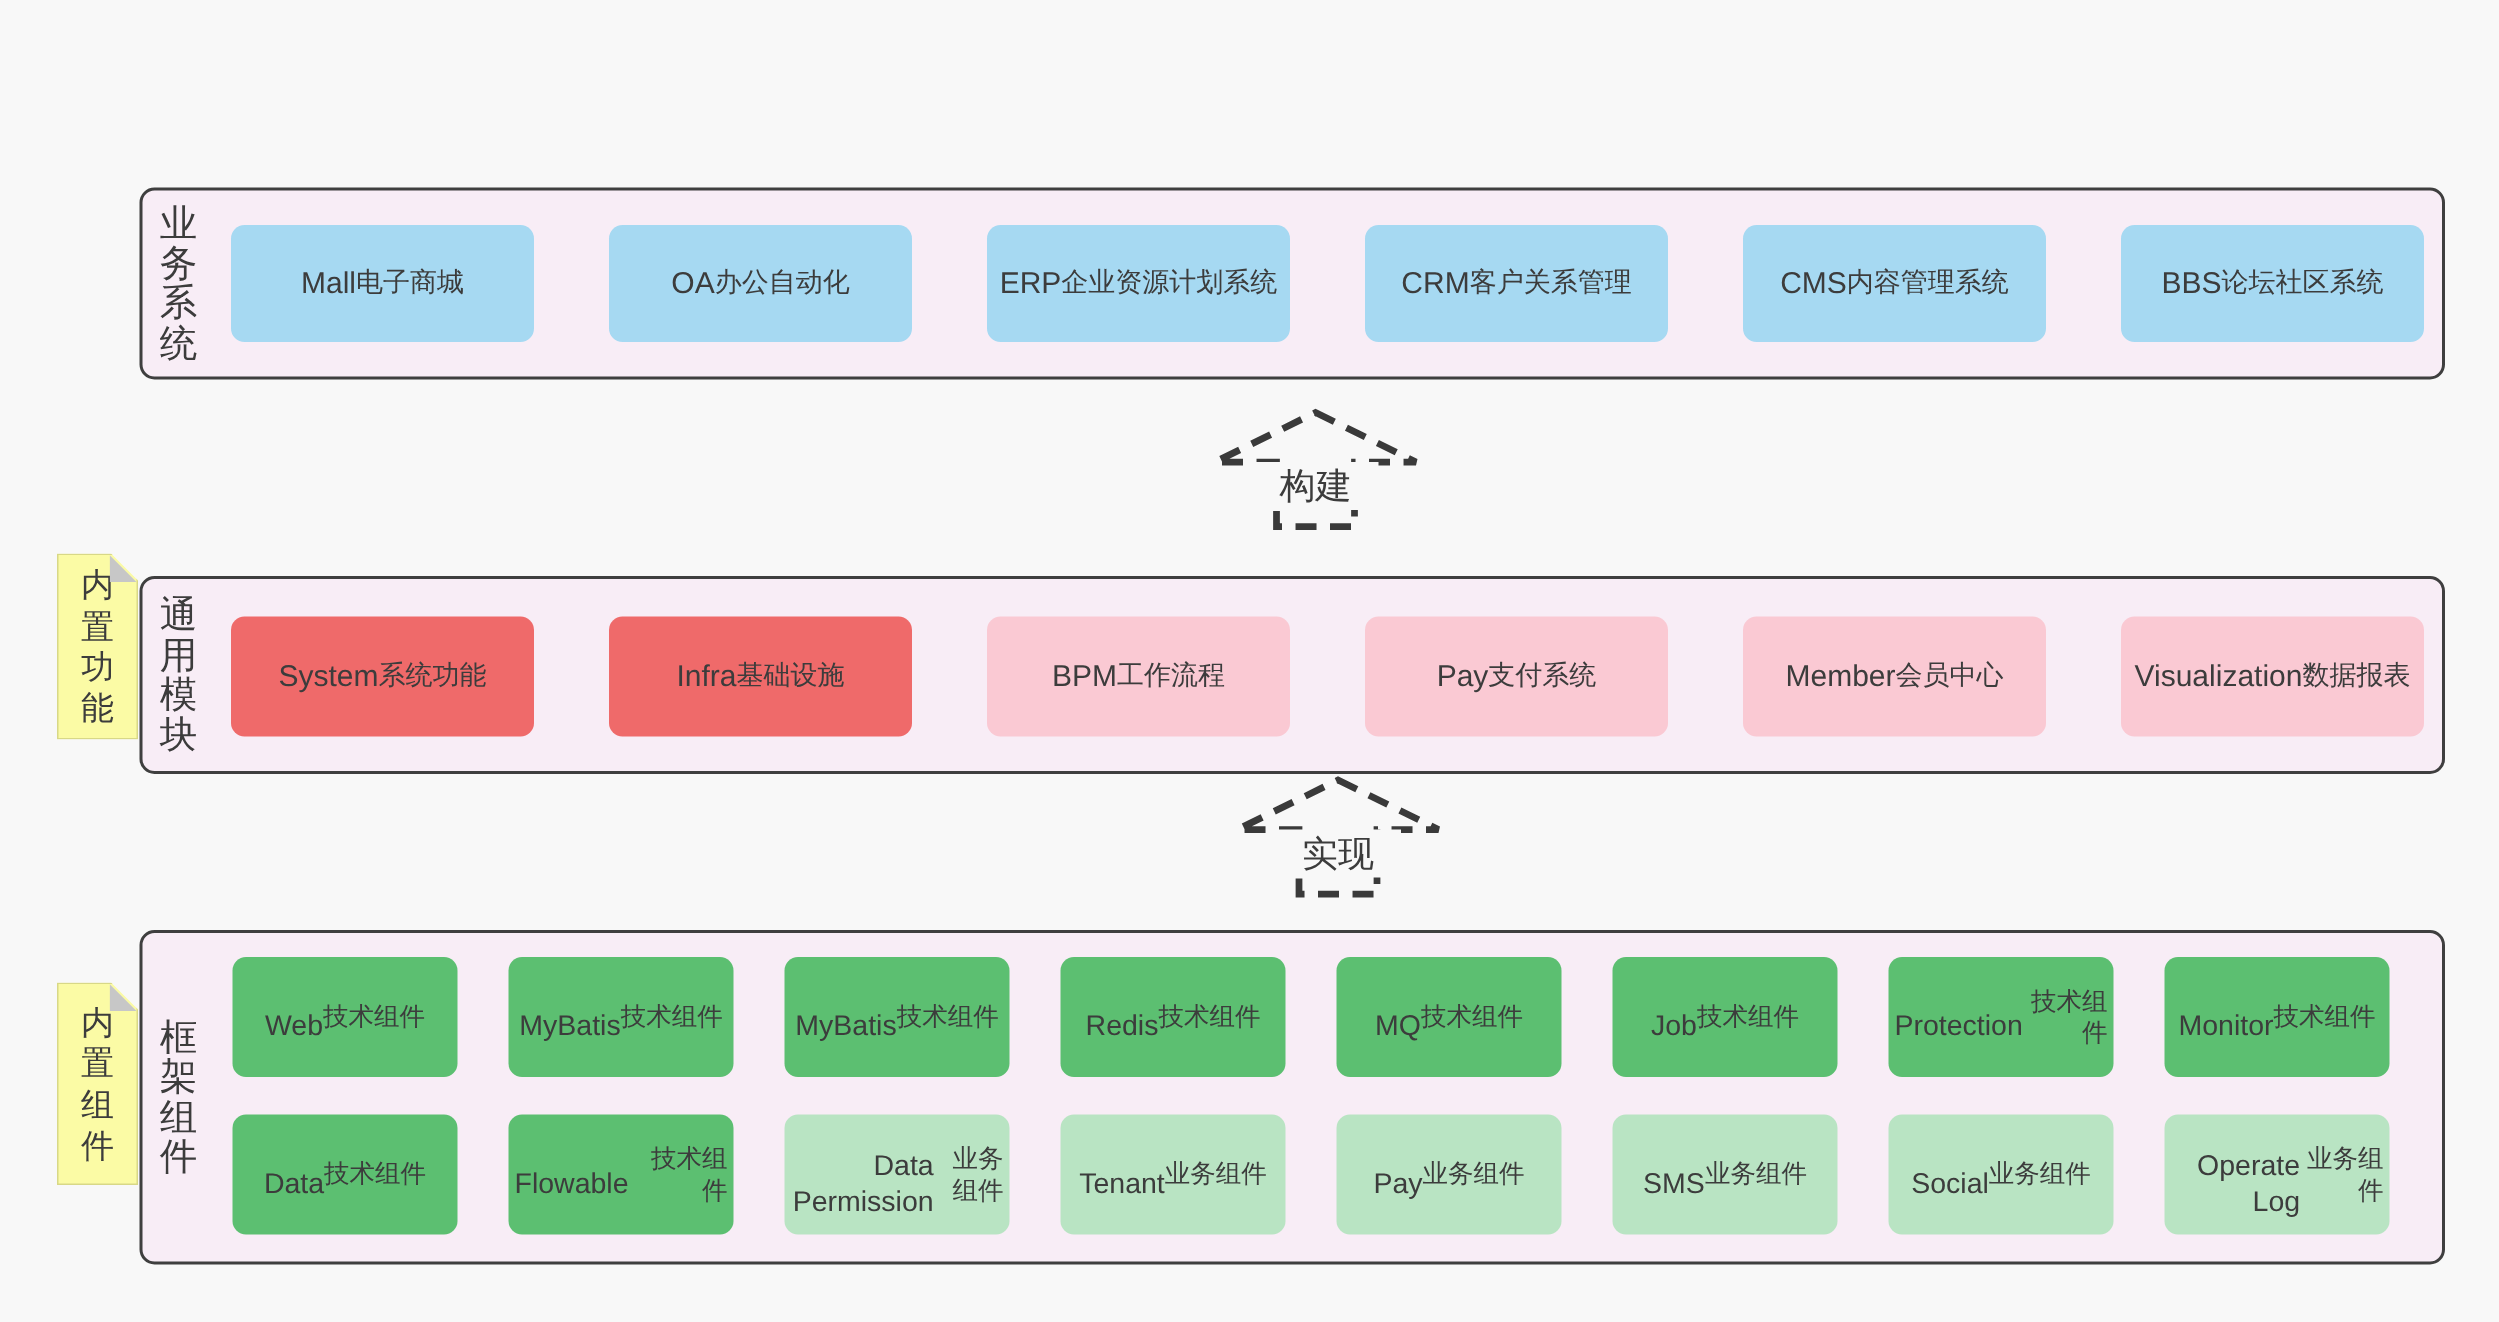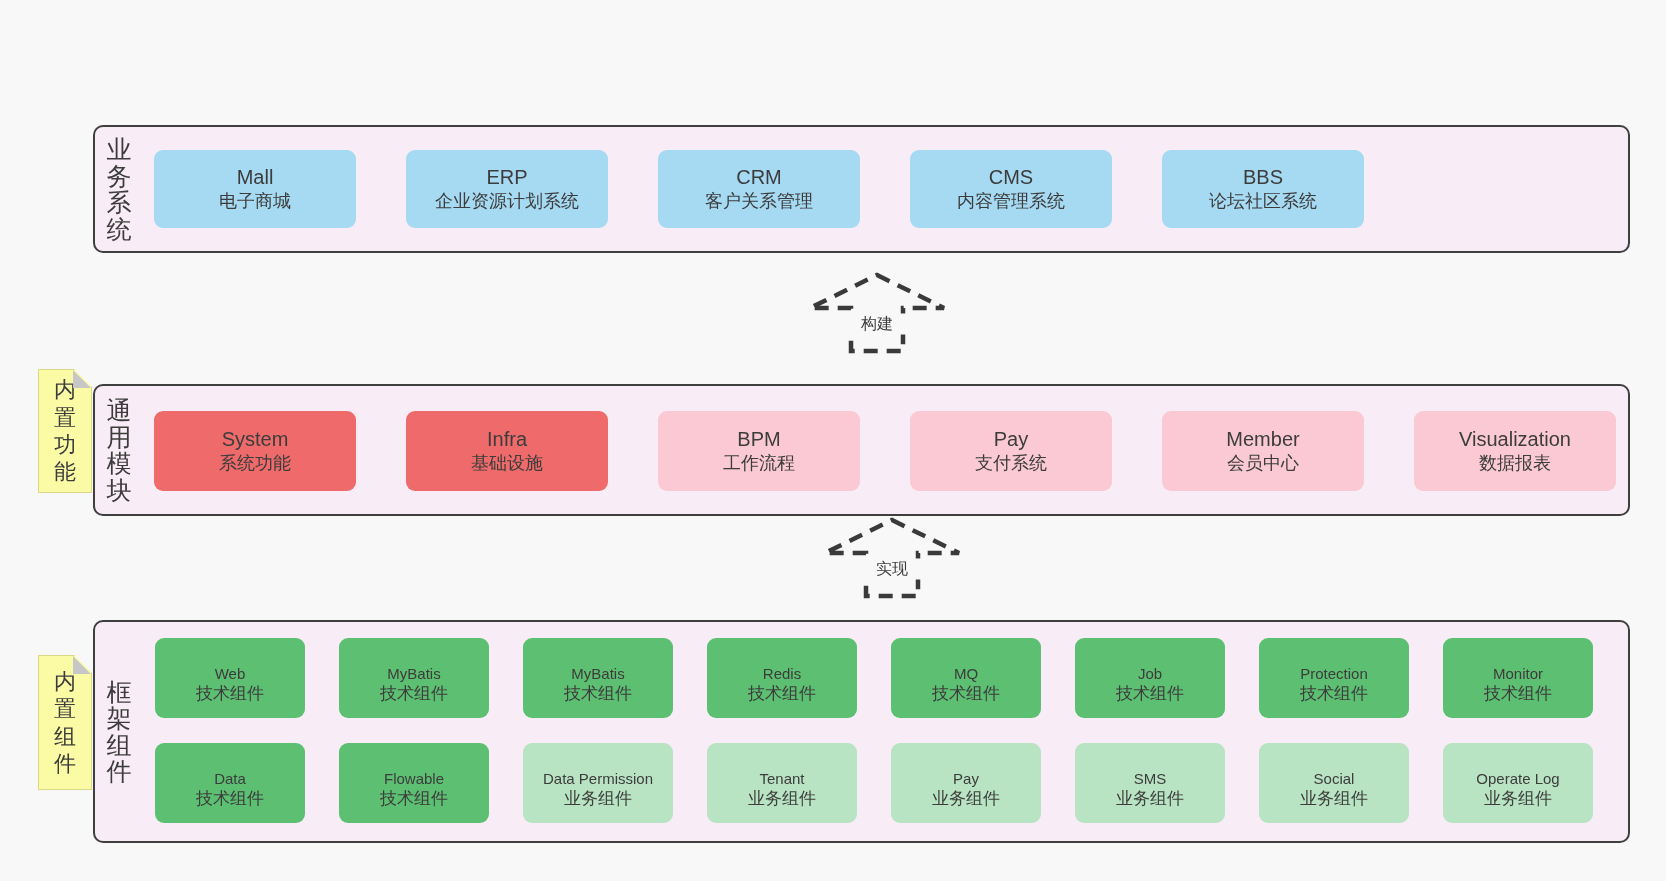--- a/index.html
+++ b/index.html
@@ -18,28 +18,28 @@
   .layer-label{
     position:absolute;left:11px;top:50%;transform:translateY(-50%);
     width:26px;font-size:25px;line-height:1.06;word-break:break-all;
     text-align:center;color:var(--text,#3c3c3c);
   }
   .box-row{position:absolute;display:flex;}
   .row-wide{left:59px;gap:50px;}
   .row-narrow{left:60px;gap:34px;}
   .box{
     box-sizing:border-box;border-radius:9px;
-    display:flex;flex-direction:column;justify-content:center;align-items:center;
-    text-align:left;padding:2px 4px;
+    display:flex;justify-content:center;align-items:center;
+    text-align:right;padding:2px 4px;
   }
   .box-wide{width:202px;height:78px;}
   .box-narrow{width:150px;height:80px;}
   .box .en{font-size:20px;line-height:1.3;}
   .box .cn{font-size:18px;line-height:1.3;}
-  .box-narrow .en{font-size:15px;line-height:1.25;margin-top:13px;}
+  .box-narrow .en{font-size:19px;line-height:1.25;margin-top:13px;}
   .box-narrow .cn{font-size:17px;line-height:1.25;}
   .box-blue{background:var(--blue,#a6d9f2);}
   .box-red{background:var(--red,#ef6a6a);}
   .box-pink{background:var(--pink,#fac9d3);}
   .box-green{background:var(--green,#5cbf71);}
   .box-green-light{background:var(--green-light,#b9e4c3);}
   .note{
     position:absolute;left:38px;width:54px;box-sizing:border-box;
     background:var(--yellow,#fbfba5);
     border:1px solid var(--yellow-border,#d8d887);
@@ -52,32 +52,36 @@
     clip-path:polygon(0 0,100% 100%,0 100%);
   }
   .note-text{
     width:24px;font-size:22px;line-height:1.24;word-break:break-all;
     text-align:center;color:var(--text,#3c3c3c);
   }
   .arrow{position:absolute;width:140px;height:82px;z-index:0;}
   .arrow svg{display:block;width:140px;height:82px;}
   .arrow-label{
     position:absolute;left:50%;top:64%;transform:translate(-50%,-50%);
-    background:var(--page-bg,#f8f8f8);padding:0 18px;font-size:16px;white-space:nowrap;
+    background:var(--page-bg,#f8f8f8);padding:0 18px;font-size:24px;white-space:nowrap;
   }
 </style>
 </head>
 <body>
 
 <div class="layer" style="top:125px;height:128px;">
   <div class="layer-label">业务系统</div>
   <div class="box-row row-wide" style="top:23px;">
     <div class="box box-wide box-blue">
       <div class="en">Mall</div>
       <div class="cn">电子商城</div>
+    </div>
+    <div class="box box-wide box-blue">
+      <div class="en">OA</div>
+      <div class="cn">办公自动化</div>
     </div>
     <div class="box box-wide box-blue">
       <div class="en">ERP</div>
       <div class="cn">企业资源计划系统</div>
     </div>
     <div class="box box-wide box-blue">
       <div class="en">CRM</div>
       <div class="cn">客户关系管理</div>
     </div>
     <div class="box box-wide box-blue">

